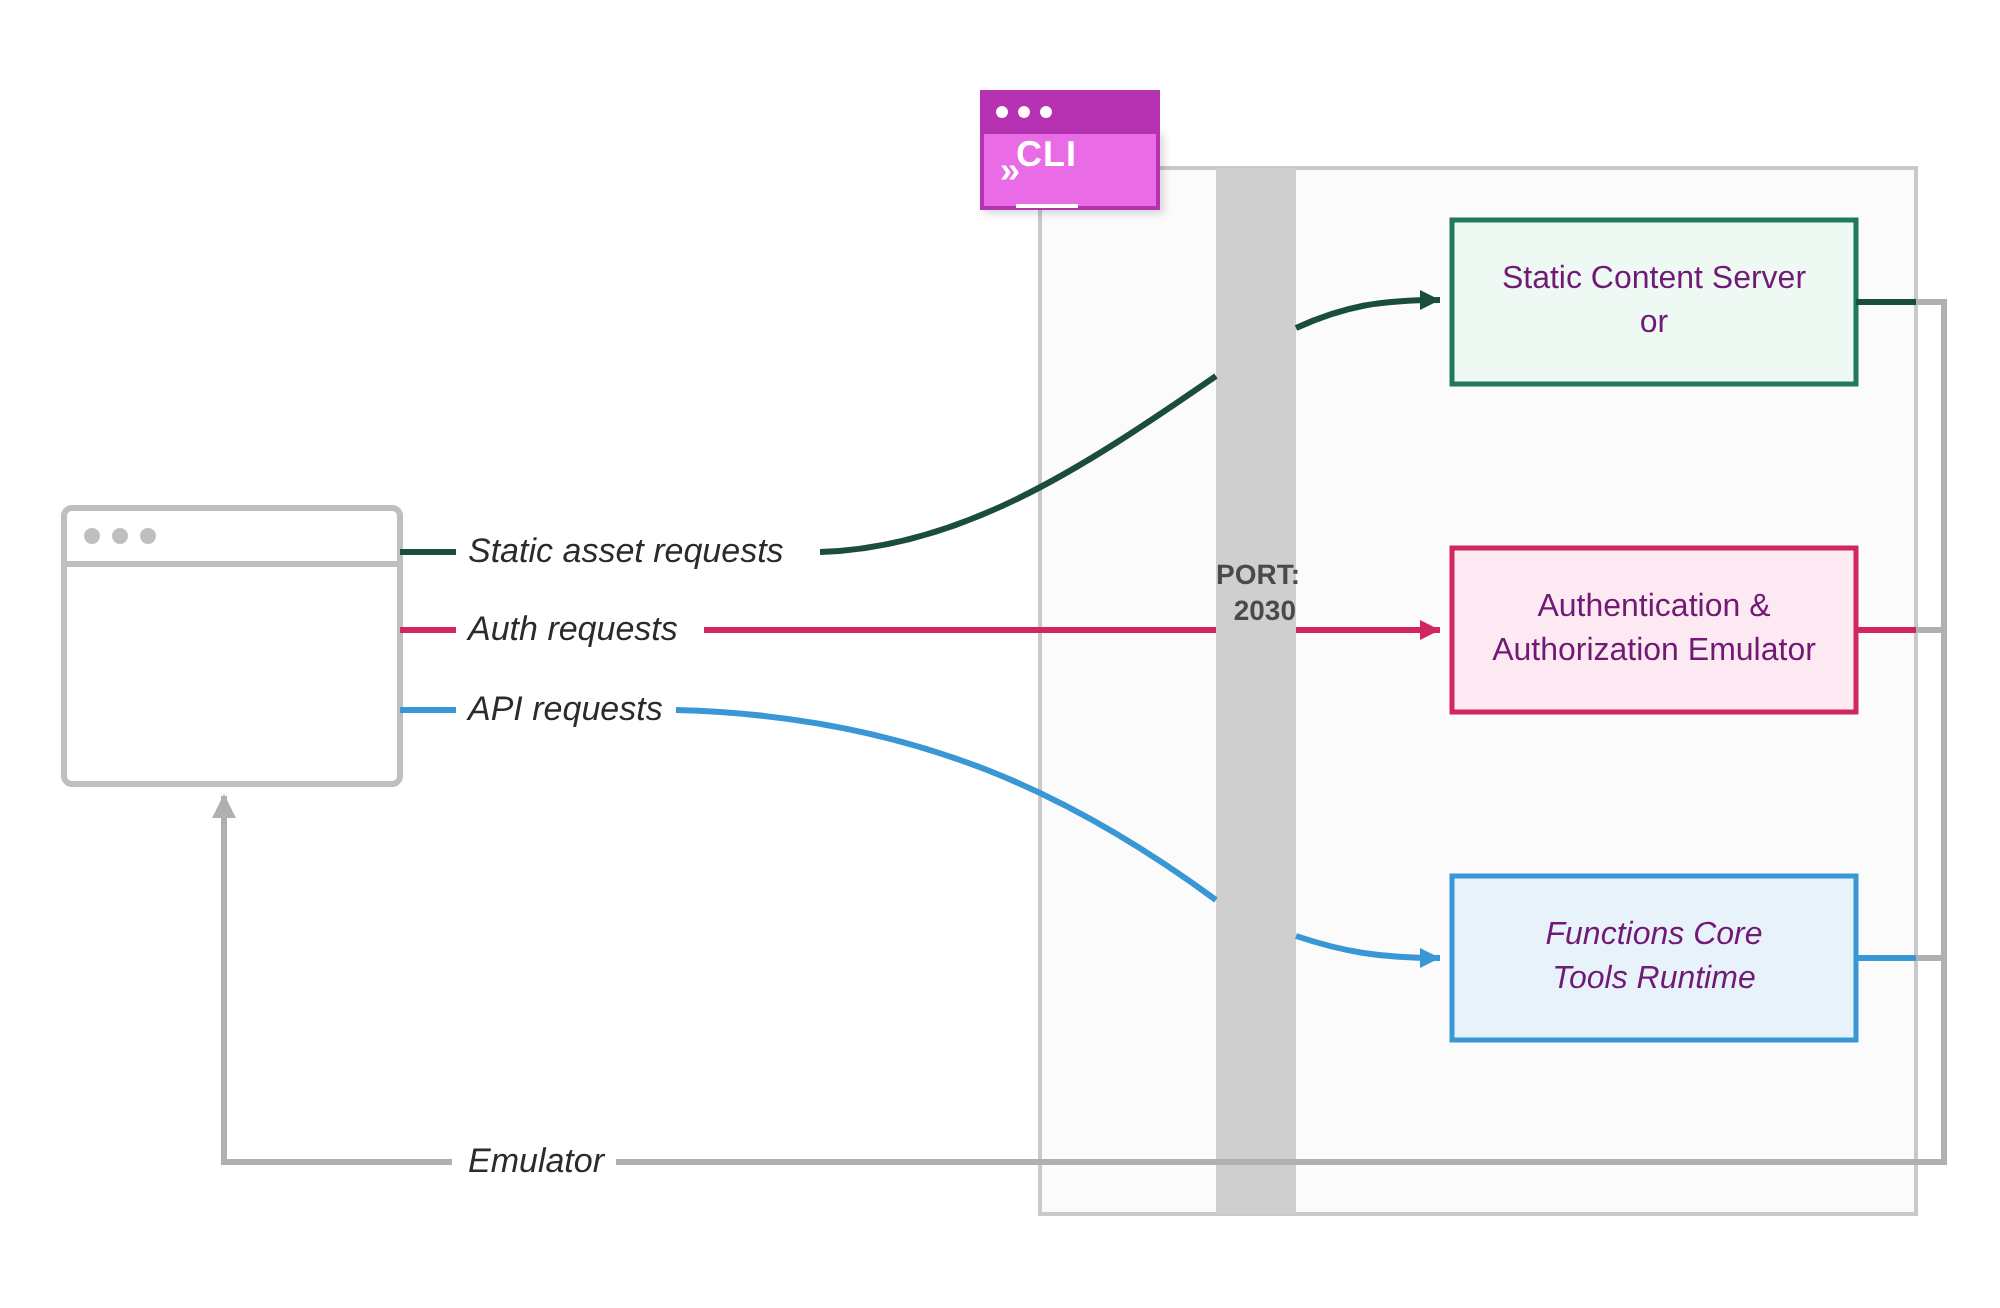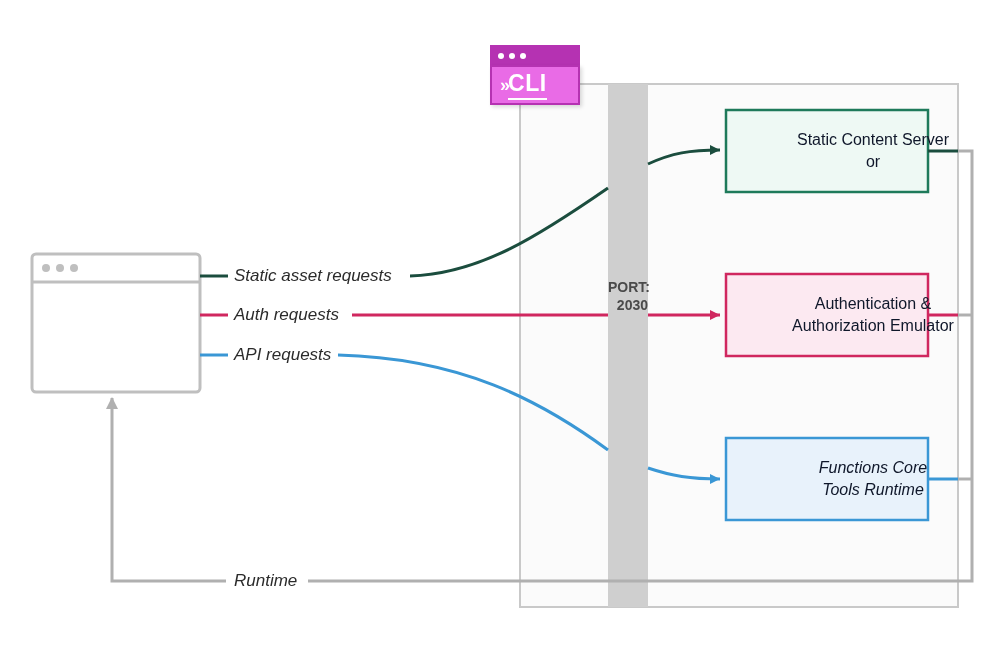--- a/index.html
+++ b/index.html
@@ -23,27 +23,26 @@
     position: absolute;
     font-size: 14px;
     font-weight: 600;
     color: #4a4a4a;
     text-align: right;
     line-height: 1.3;
   }
   .box-lbl {
     position: absolute;
     font-size: 16px;
-    color: #0f172a;
+    color: #701a75;
     text-align: center;
     line-height: 1.35;
     display: flex;
     align-items: center;
     justify-content: center;
-    padding-left: 46px;
   }
   .cli-badge {
     position: absolute;
     left: 486px;
     top: 37px;
     width: 120px;
     height: 84px;
   }
   .cli-title {
     position: absolute;
@@ -84,23 +83,23 @@
   .cli-chev {
     color: #ffffff;
     font-weight: 800;
     font-size: 18px;
     line-height: 1;
     letter-spacing: -4px;
   }
   .cli-text {
     color: #ffffff;
     font-weight: 700;
-    font-size: 23px;
+    font-size: 18px;
     border-bottom: 2px solid #fff;
-    padding-bottom: 1px;
+    padding-bottom: 14px;
     margin-left: 2px;
   }
 </style>
 </head>
 <body>
 
 <svg width="1000" height="654" viewBox="0 0 1000 654">
 
   <defs>
 
@@ -177,21 +176,21 @@
 </div>
 
 <div class="port-lbl" style="left:608px; top:278px; width:40px;">
   <span>PORT:</span><br>
   <span>2030</span>
 </div>
 
 <div class="lbl" style="left:234px; top:266px;">Static asset requests</div>
 <div class="lbl" style="left:234px; top:305px;">Auth requests</div>
 <div class="lbl" style="left:234px; top:345px;">API requests</div>
-<div class="lbl" style="left:234px; top:571px;">Runtime</div>
+<div class="lbl" style="left:234px; top:571px;">Emulator</div>
 
 <div class="box-lbl" style="left:726px; top:110px; width:202px; height:82px;">
   <div>
     <span>Static Content Server</span><br>
     <span>or</span><br>
   </div>
 </div>
 <div class="box-lbl" style="left:726px; top:274px; width:202px; height:82px;">
   <div>
     <span>Authentication &amp;</span><br>

